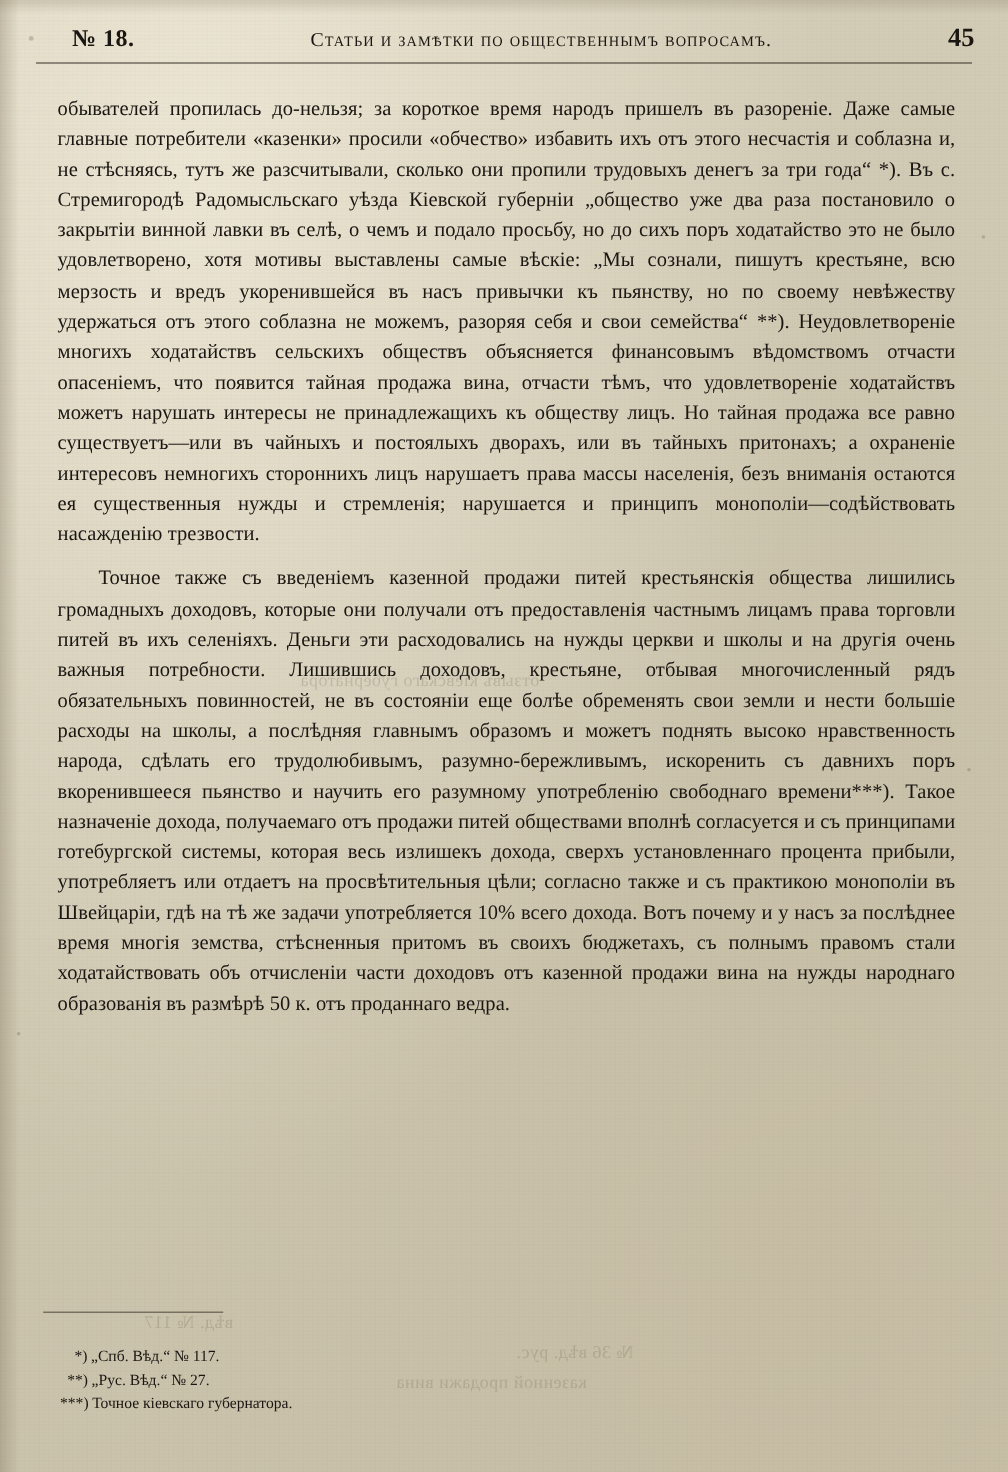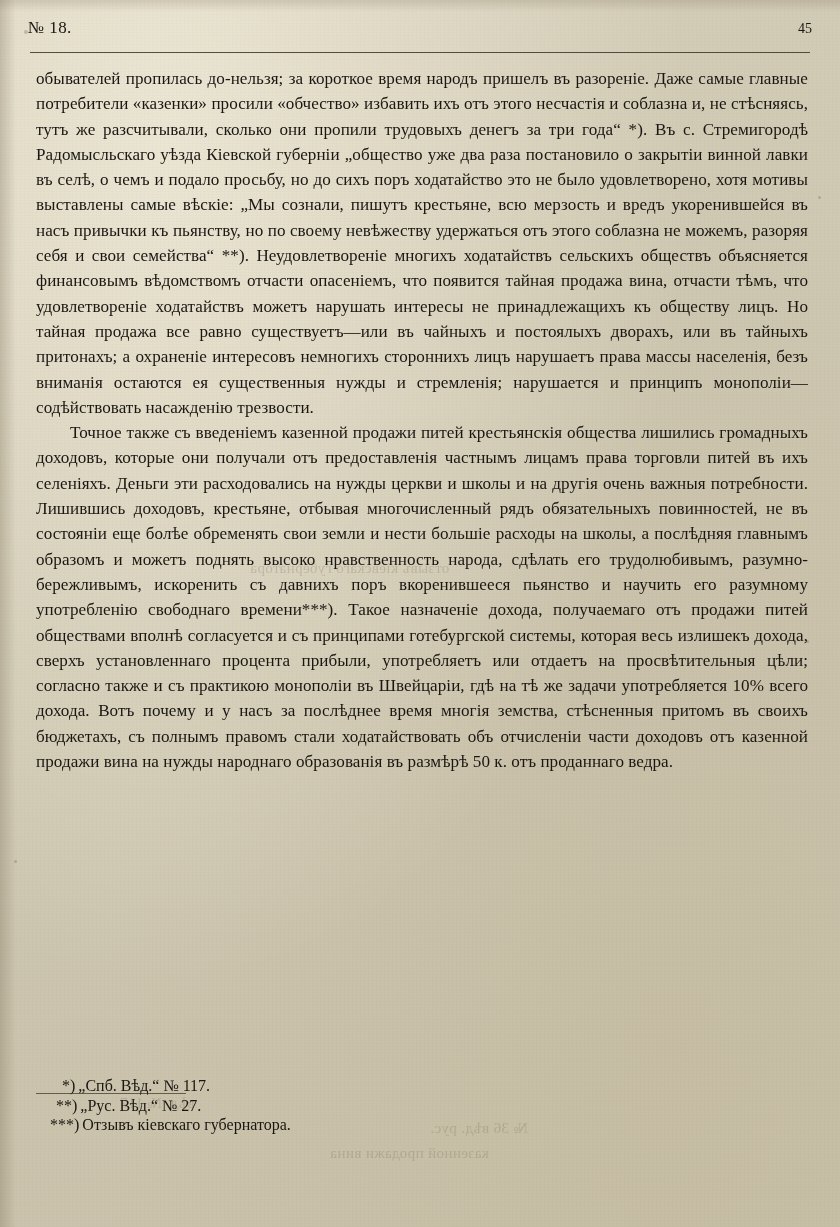--- a/index.html
+++ b/index.html
@@ -45,36 +45,37 @@
     top: 18px;
     left: 28px;
     right: 28px;
     height: 26px;
     display: flex;
     align-items: baseline;
     justify-content: space-between;
     font-variant: small-caps;
   }
   .runhead .issue {
-    font-size: 17px;
-    font-weight: normal;
+    font-size: 20px;
+    font-weight: bold;
     letter-spacing: .4px;
     white-space: nowrap;
+    margin-left: 32px;
   }
   .runhead .title {
     font-size: 16.5px;
     letter-spacing: .9px;
     text-align: center;
     flex: 1;
     font-variant: small-caps;
     text-transform: none;
   }
   .runhead .folio {
-    font-size: 14px;
-    font-weight: normal;
+    font-size: 22px;
+    font-weight: bold;
     white-space: nowrap;
   }
   .rule {
     position: absolute;
     left: 30px;
     right: 30px;
     top: 52px;
     border-top: 1.6px solid #3a3329;
     opacity: .85;
   }
@@ -85,45 +86,45 @@
     top: 66px;
     left: 36px;
     width: 772px;
     font-size: 17.1px;
     line-height: 25.3px;
     text-align: justify;
     text-justify: inter-word;
     letter-spacing: .05px;
   }
   .body p {
-    margin: 0;
+    margin: 12px;
   }
   .body p + p {
     margin-top: 0px;
   }
   .indent {
     text-indent: 34px;
   }
   .it { }
 
   
   .footnote-rule {
     position: absolute;
     left: 36px;
     width: 150px;
     top: 1093px;
     border-top: 1.2px solid #4a4236;
     opacity: .8;
   }
   .footnotes {
     position: absolute;
-    top: 1076px;
+    top: 1120px;
     left: 36px;
     width: 600px;
-    font-size: 16px;
+    font-size: 13px;
     line-height: 19.5px;
   }
   .footnotes div {
     white-space: nowrap;
   }
   .fn-mark { margin-right: 3px; }
   .fn-indent-1 { padding-left: 26px; }
   .fn-indent-2 { padding-left: 20px; }
   .fn-indent-3 { padding-left: 14px; }
 
@@ -165,34 +166,35 @@
 
 <div class="paper"></div>
 <div class="grain"></div>
 <div class="edge-left"></div>
 <div class="edge-top"></div>
 
 <div class="page">
 
   <div class="runhead">
     <div class="issue">№ 18.</div>
+    <div class="title">Статьи и замѣтки по общественнымъ вопросамъ.</div>
     <div class="folio">45</div>
   </div>
   <div class="rule"></div>
 
   <div class="body">
     <p>обывателей пропилась до-нельзя; за короткое время народъ пришелъ въ разореніе. Даже самые главные потребители «казенки» просили «обчество» избавить ихъ отъ этого несчастія и соблазна и, не стѣсняясь, тутъ же разсчитывали, сколько они пропили трудовыхъ денегъ за три года“ *). Въ с. Стремигородѣ Радомысльскаго уѣзда Кіевской губерніи „общество уже два раза постановило о закрытіи винной лавки въ селѣ, о чемъ и подало просьбу, но до сихъ поръ ходатайство это не было удовлетворено, хотя мотивы выставлены самые вѣскіе: „Мы сознали, пишутъ крестьяне, всю мерзость и вредъ укоренившейся въ насъ привычки къ пьянству, но по своему невѣжеству удержаться отъ этого соблазна не можемъ, разоряя себя и свои семейства“ **). Неудовлетвореніе многихъ ходатайствъ сельскихъ обществъ объясняется финансовымъ вѣдомствомъ отчасти опасеніемъ, что появится тайная продажа вина, отчасти тѣмъ, что удовлетвореніе ходатайствъ можетъ нарушать интересы не принадлежащихъ къ обществу лицъ. Но тайная продажа все равно существуетъ—или въ чайныхъ и постоялыхъ дворахъ, или въ тайныхъ притонахъ; а охраненіе интересовъ немногихъ стороннихъ лицъ нарушаетъ права массы населенія, безъ вниманія остаются ея существенныя нужды и стремленія; нарушается и принципъ монополіи—содѣйствовать насажденію трезвости.</p>
     <p class="indent"><span>Точное также съ введеніемъ казенной продажи питей крестьянскія общества лишились громадныхъ доходовъ, которые они получали отъ предоставленія частнымъ лицамъ права торговли питей въ ихъ селеніяхъ. Деньги эти расходовались на нужды церкви и школы и на другія очень важныя потребности. Лишившись доходовъ, крестьяне, отбывая многочисленный рядъ обязательныхъ повинностей, не въ состояніи еще болѣе обременять свои земли и нести большіе расходы на школы, а послѣдняя главнымъ образомъ и можетъ поднять высоко нравственность народа, сдѣлать его трудолюбивымъ, разумно-бережливымъ, искоренить съ давнихъ поръ вкоренившееся пьянство и научить его разумному употребленію свободнаго времени***). Такое назначеніе дохода, получаемаго отъ продажи питей обществами вполнѣ согласуется и съ принципами готебургской системы, которая </span><span class="it">весь</span><span> излишекъ дохода, сверхъ установленнаго процента прибыли, употребляетъ или отдаетъ на просвѣтительныя цѣли; согласно также и съ практикою монополіи въ Швейцаріи, гдѣ на тѣ же задачи употребляется 10%  всего дохода. Вотъ почему и у насъ за послѣднее время многія земства, стѣсненныя притомъ въ своихъ бюджетахъ, съ полнымъ правомъ стали ходатайствовать объ отчисленіи части доходовъ отъ казенной продажи вина на нужды народнаго образованія въ размѣрѣ 50 к. отъ проданнаго ведра.</span></p>
   </div>
 
   <div class="footnote-rule"></div>
   <div class="footnotes">
     <div class="fn-indent-1"><span class="fn-mark">*)</span><span>„Спб. Вѣд.“ № 117.</span></div>
     <div class="fn-indent-2"><span class="fn-mark">**)</span><span>„Рус. Вѣд.“ № 27.</span></div>
-    <div class="fn-indent-3"><span class="fn-mark">***)</span><span>Отзывъ кіевскаго губернатора.</span></div>
+    <div class="fn-indent-3"><span class="fn-mark">***)</span><span>Точное кіевскаго губернатора.</span></div>
   </div>
 
   <div class="showthrough st1">отзывъ кіевскаго губернатора</div>
   <div class="showthrough st2">вѣд. № 117</div>
   <div class="showthrough st3">№ 36 вѣд. рус.</div>
   <div class="showthrough st4">казенной продажи вина</div>
 
   <div class="speck" style="left:24px;top:30px;width:4px;height:4px;"></div>
   <div class="speck" style="left:806px;top:640px;width:3px;height:3px;"></div>
   <div class="speck" style="left:818px;top:196px;width:3px;height:3px;"></div>

